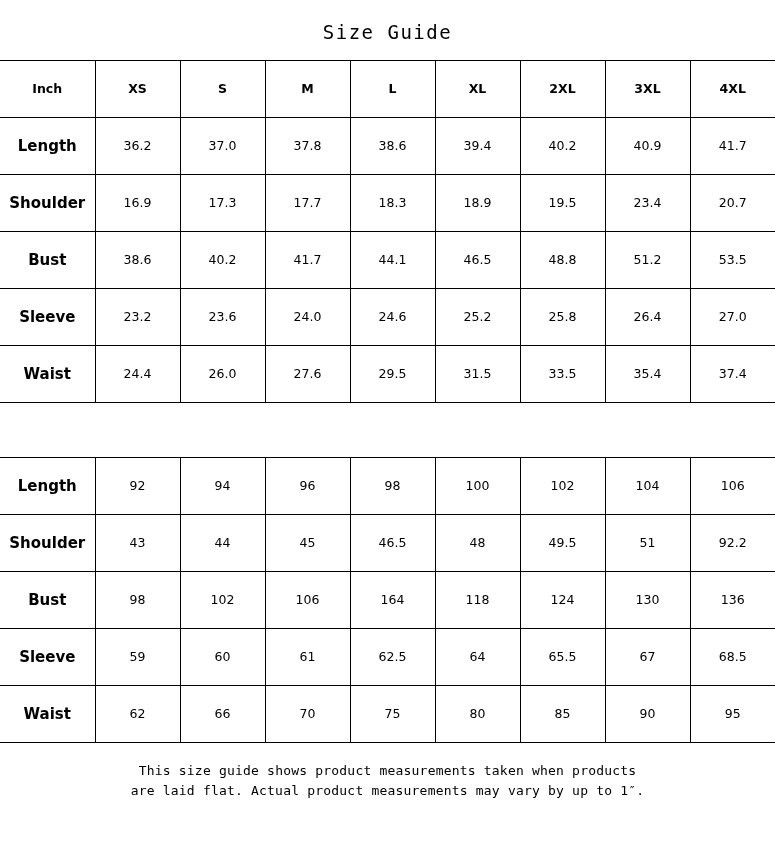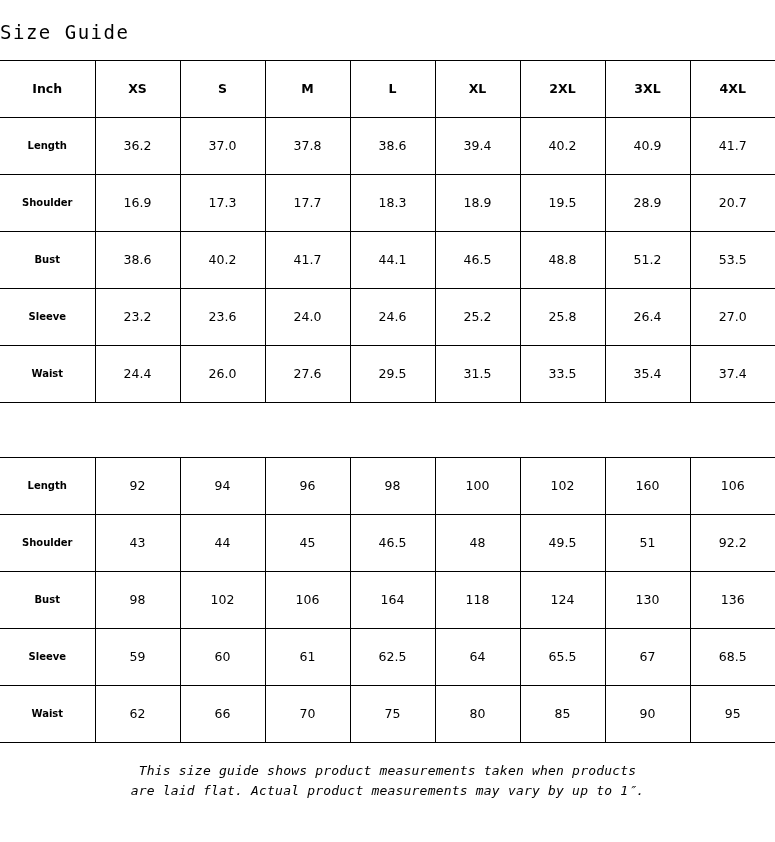--- a/index.html
+++ b/index.html
@@ -14,20 +14,21 @@
     color: #000000;
     overflow: hidden;
   }
   .page {
     width: 775px;
     height: 842px;
     position: relative;
     box-sizing: border-box;
   }
   .title {
+    text-align: center;
     font-family: "DejaVu Sans Mono", monospace;
     font-size: 19px;
     letter-spacing: 1.5px;
     color: #000;
     padding-top: 21px;
     padding-bottom: 16px;
     line-height: 1.2;
   }
   table.size-table {
     width: 775px;
@@ -45,21 +46,21 @@
     font-size: 12.5px;
     font-weight: normal;
     padding: 0;
   }
   table.size-table tr.header-row th {
     font-weight: bold;
     font-size: 12.5px;
   }
   table.size-table tr td.row-label {
     font-weight: bold;
-    font-size: 10px;
+    font-size: 15px;
   }
   
   table.size-table col.label-col { width: 95px; }
   table.size-table col.data-col { width: 85px; }
   
   table.size-table tr th:first-child,
   table.size-table tr td:first-child {
     border-left: none;
   }
   table.size-table tr th:last-child,
@@ -70,21 +71,21 @@
     height: 54px;
   }
   .footnote {
     text-align: center;
     font-family: "DejaVu Sans Mono", monospace;
     font-size: 13px;
     line-height: 1.55;
     padding-top: 18px;
     letter-spacing: 0.2px;
   }
-  .footnote div { white-space: nowrap; font-style: italic; }
+  .footnote div { white-space: nowrap; }
 </style>
 </head>
 <body>
 
 <div class="page">
 
   <div class="title">Size Guide</div>
 
   <table class="size-table">
     <colgroup>
@@ -122,21 +123,21 @@
         <td>41.7</td>
       </tr>
       <tr>
         <td class="row-label">Shoulder</td>
         <td>16.9</td>
         <td>17.3</td>
         <td>17.7</td>
         <td>18.3</td>
         <td>18.9</td>
         <td>19.5</td>
-        <td>28.9</td>
+        <td>23.4</td>
         <td>20.7</td>
       </tr>
       <tr>
         <td class="row-label">Bust</td>
         <td>38.6</td>
         <td>40.2</td>
         <td>41.7</td>
         <td>44.1</td>
         <td>46.5</td>
         <td>48.8</td>
@@ -184,21 +185,21 @@
     </colgroup>
     <tbody>
       <tr>
         <td class="row-label">Length</td>
         <td>92</td>
         <td>94</td>
         <td>96</td>
         <td>98</td>
         <td>100</td>
         <td>102</td>
-        <td>160</td>
+        <td>104</td>
         <td>106</td>
       </tr>
       <tr>
         <td class="row-label">Shoulder</td>
         <td>43</td>
         <td>44</td>
         <td>45</td>
         <td>46.5</td>
         <td>48</td>
         <td>49.5</td>

